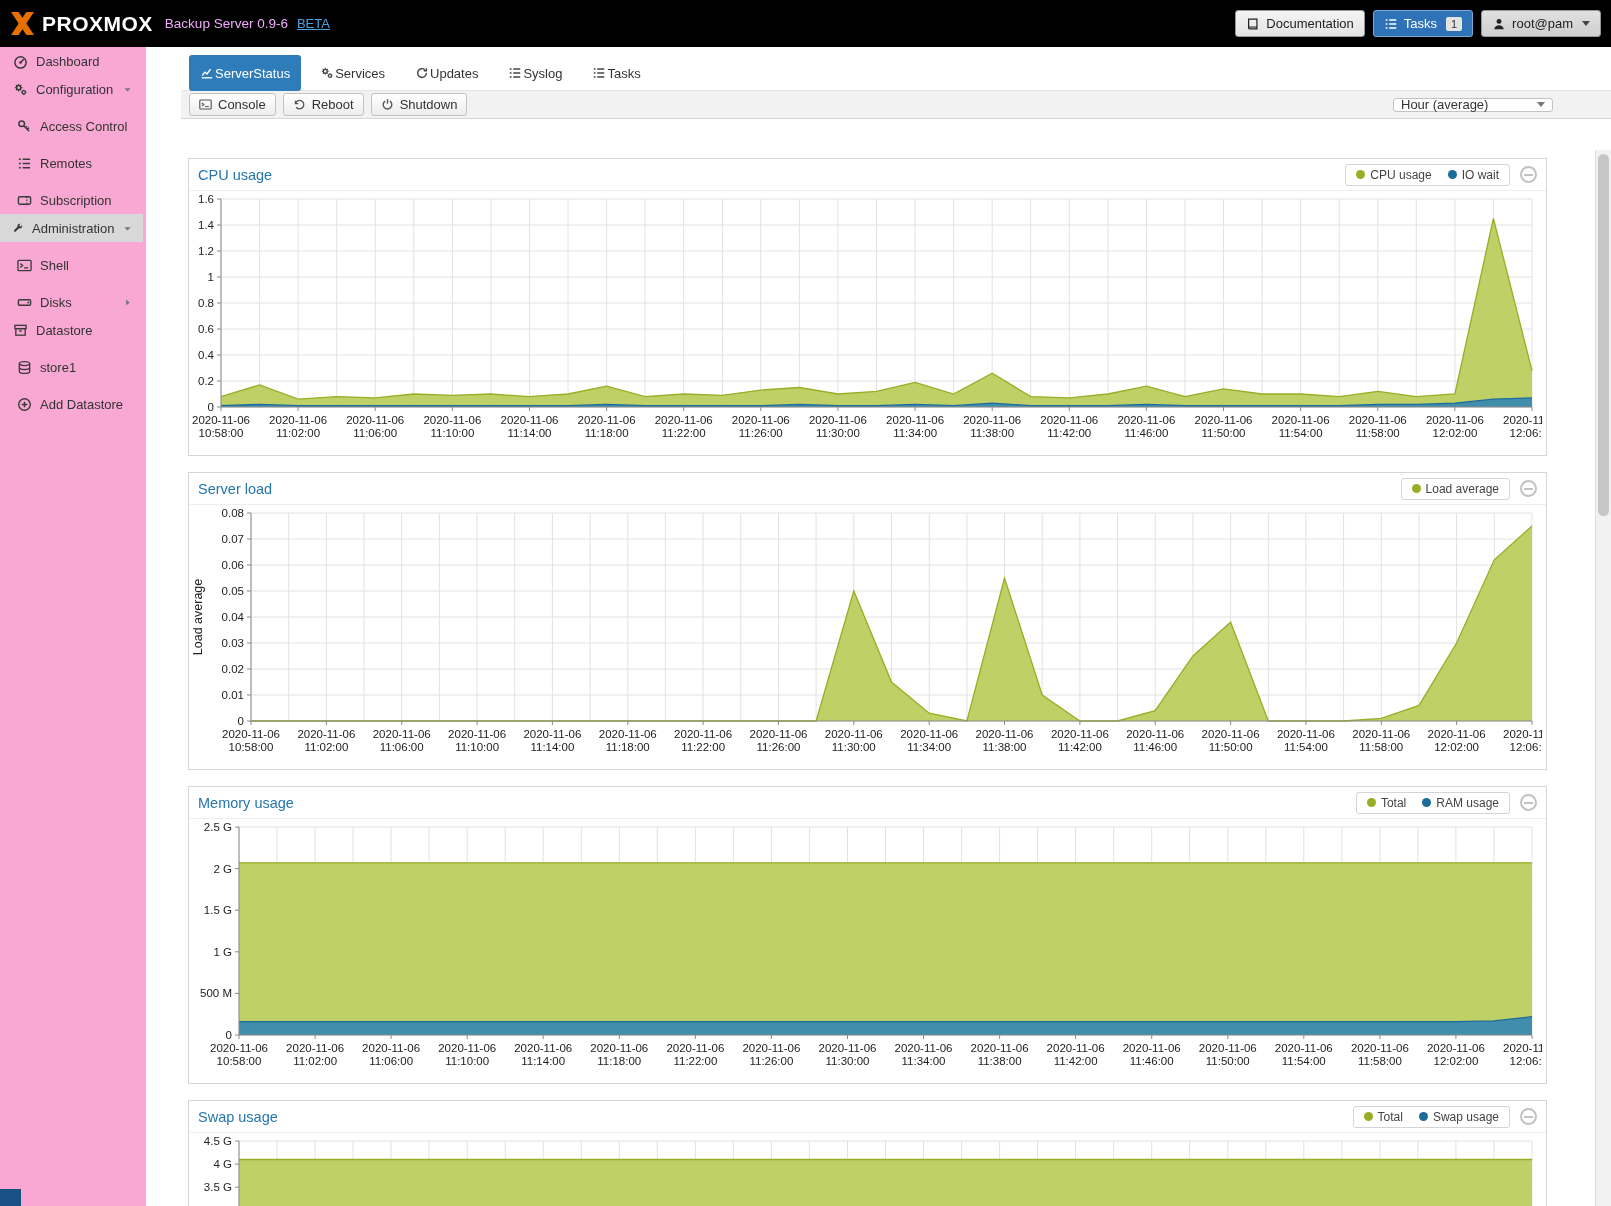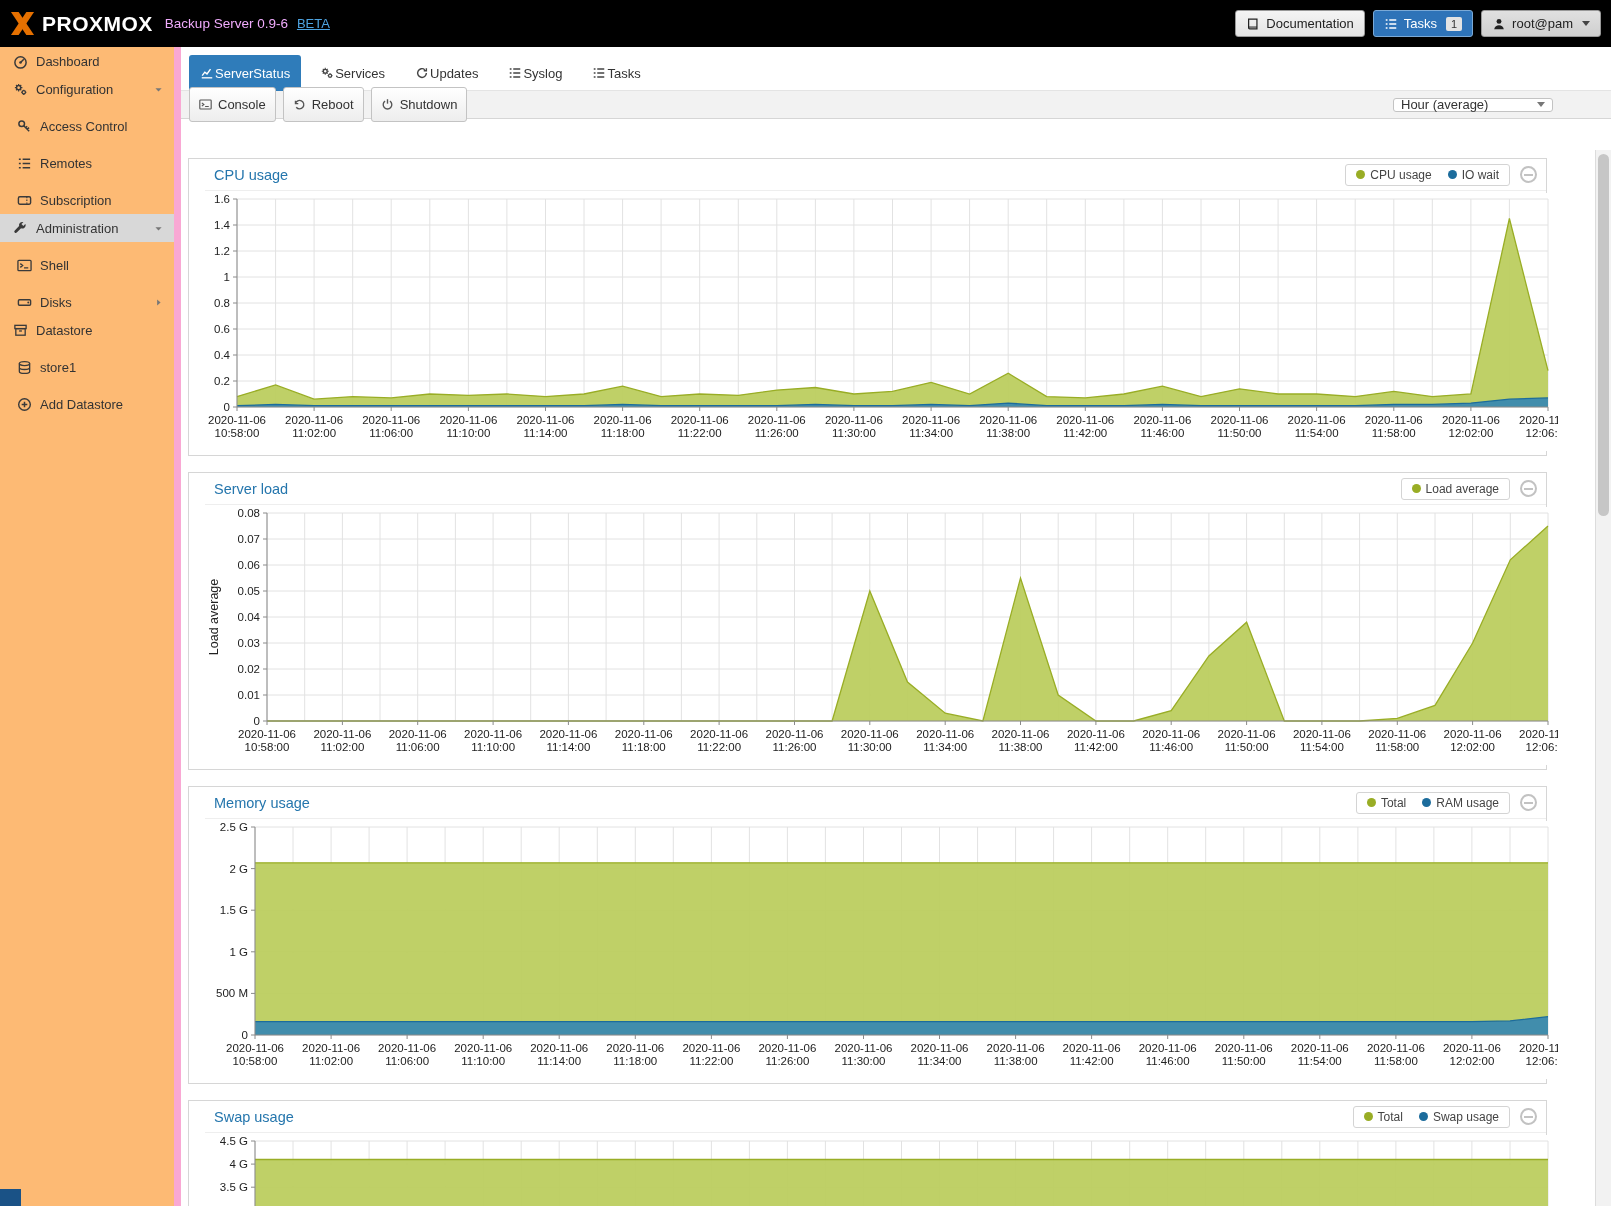--- a/index.html
+++ b/index.html
@@ -16,53 +16,53 @@
   .btn { display:inline-flex; align-items:center; gap:6px; height:27px; padding:0 10px;
     border-radius:3px; font-size:13px; font-family:inherit; cursor:pointer; }
   .btn-light { background:linear-gradient(#f4f4f4,#e3e3e3); border:1px solid #989898; color:#222; }
   .btn-blue  { background:#2e73b8; border:1px solid #7aa9d6; color:#fff; }
   .btn-gray  { background:linear-gradient(#e0e0e0,#cfcfcf); border:1px solid #989898; color:#222; }
   .badge { background:#e3e3e3; color:#333; border-radius:2px; padding:1px 5px; font-size:11px; margin-left:3px; }
   .caret-tri { width:0; height:0; border-left:4px solid transparent; border-right:4px solid transparent;
     border-top:5px solid #444; display:inline-block; margin-left:3px; }
 
   
-  .sidebar { position:absolute; top:47px; left:0; width:181px; bottom:0; background:#fdba74; border-right:7px solid #f9a8d4; }
+  .sidebar { position:absolute; top:47px; left:0; width:146px; bottom:0; background:#f9a8d4; border-right:3px solid #f9a8d4; }
   .nav-item { display:flex; align-items:center; gap:8px; height:28px; padding:0 10px 0 13px;
     font-size:13px; color:#333; cursor:pointer; }
   .nav-item.lvl1 { padding-left:17px;margin-top:9px; }
   .nav-item.selected { background:#d8d8d8; }
   .nav-icon { width:15px; height:15px; color:#3a3a3a; display:inline-flex; }
   .nav-caret { margin-left:auto; color:#777; width:11px; height:11px; display:inline-flex; }
 
   
   .main { position:absolute; left:181px; top:47px; right:0; bottom:0; background:#fff; }
   .page-title { color:#2576ad; font-size:15.5px; padding:11px 0 0 10px; line-height:20px; }
   .tabs { display:flex; gap:8px; padding:8px 0 0 8px; height:35px; }
   .tab { display:inline-flex; align-items:center; gap:1px; height:36px; padding:0 11px;
     border-radius:3px; font-size:13px; color:#333; cursor:pointer; }
   .tab .tab-icon { width:14px; height:14px; display:inline-flex; color:#444; }
   .tab.active { background:#2f7cba; color:#fff; }
   .tab.active .tab-icon { color:#fff; }
 
   .toolbar { margin-top:8px; height:29px; background:#f2f2f2; border-top:1px solid #e4e4e4;
     border-bottom:1px solid #d6d6d6; display:flex; align-items:center; gap:7px; padding:0 58px 0 8px; }
-  .tbtn { display:inline-flex; align-items:center; gap:6px; height:35px; padding:0 9px;
+  .tbtn { display:inline-flex; align-items:center; gap:6px; height:23px; padding:0 9px;
     background:linear-gradient(#fff,#ededed); border:1px solid #c3c3c3; border-radius:3px;
     font-size:13px; color:#333; cursor:pointer; font-family:inherit; }
   .tbtn .tb-icon { width:13px; height:13px; display:inline-flex; color:#555; }
   .spacer { flex:1; }
   .select { width:160px; height:14px; background:#fff; border:1px solid #c3c3c3; border-radius:3px;
     display:flex; align-items:center; padding:0 7px; font-size:13px; color:#333; cursor:pointer; }
   .sel-caret { margin-left:auto; width:0; height:0; border-left:4px solid transparent;
     border-right:4px solid transparent; border-top:5px solid #777; }
 
   
   .content { position:absolute; top:103px; left:0; right:16px; bottom:0; overflow:hidden; padding:8px 48px 0 7px; }
-  .panel { border:1px solid #d6d6d6; background:#fff; margin-bottom:16px;padding-left:16px; }
+  .panel { border:1px solid #d6d6d6; background:#fff; margin-bottom:16px; }
   .panel-header { display:flex; align-items:center; height:32px; padding:0 9px; border-bottom:1px solid #eee; }
   .panel-title { color:#2576ad; font-size:14.5px; }
   .legend { margin-left:auto; display:flex; gap:16px; border:1px solid #d4d4d4; border-radius:3px;
     padding:3px 10px; font-size:12px; color:#444; align-items:center; background:#fff; }
   .legend-dot { width:9px; height:9px; border-radius:50%; display:inline-block; margin-right:5px; }
   .legend-item { display:inline-flex; align-items:center; }
   .collapse-tool { width:17px; height:17px; border:2px solid #c2c2c2; border-radius:50%;
     margin-left:10px; position:relative; cursor:pointer; flex:none; }
   .collapse-tool::after { content:''; position:absolute; left:2px; right:2px; top:50%; height:2px;
     margin-top:-1px; background:#c2c2c2; }

